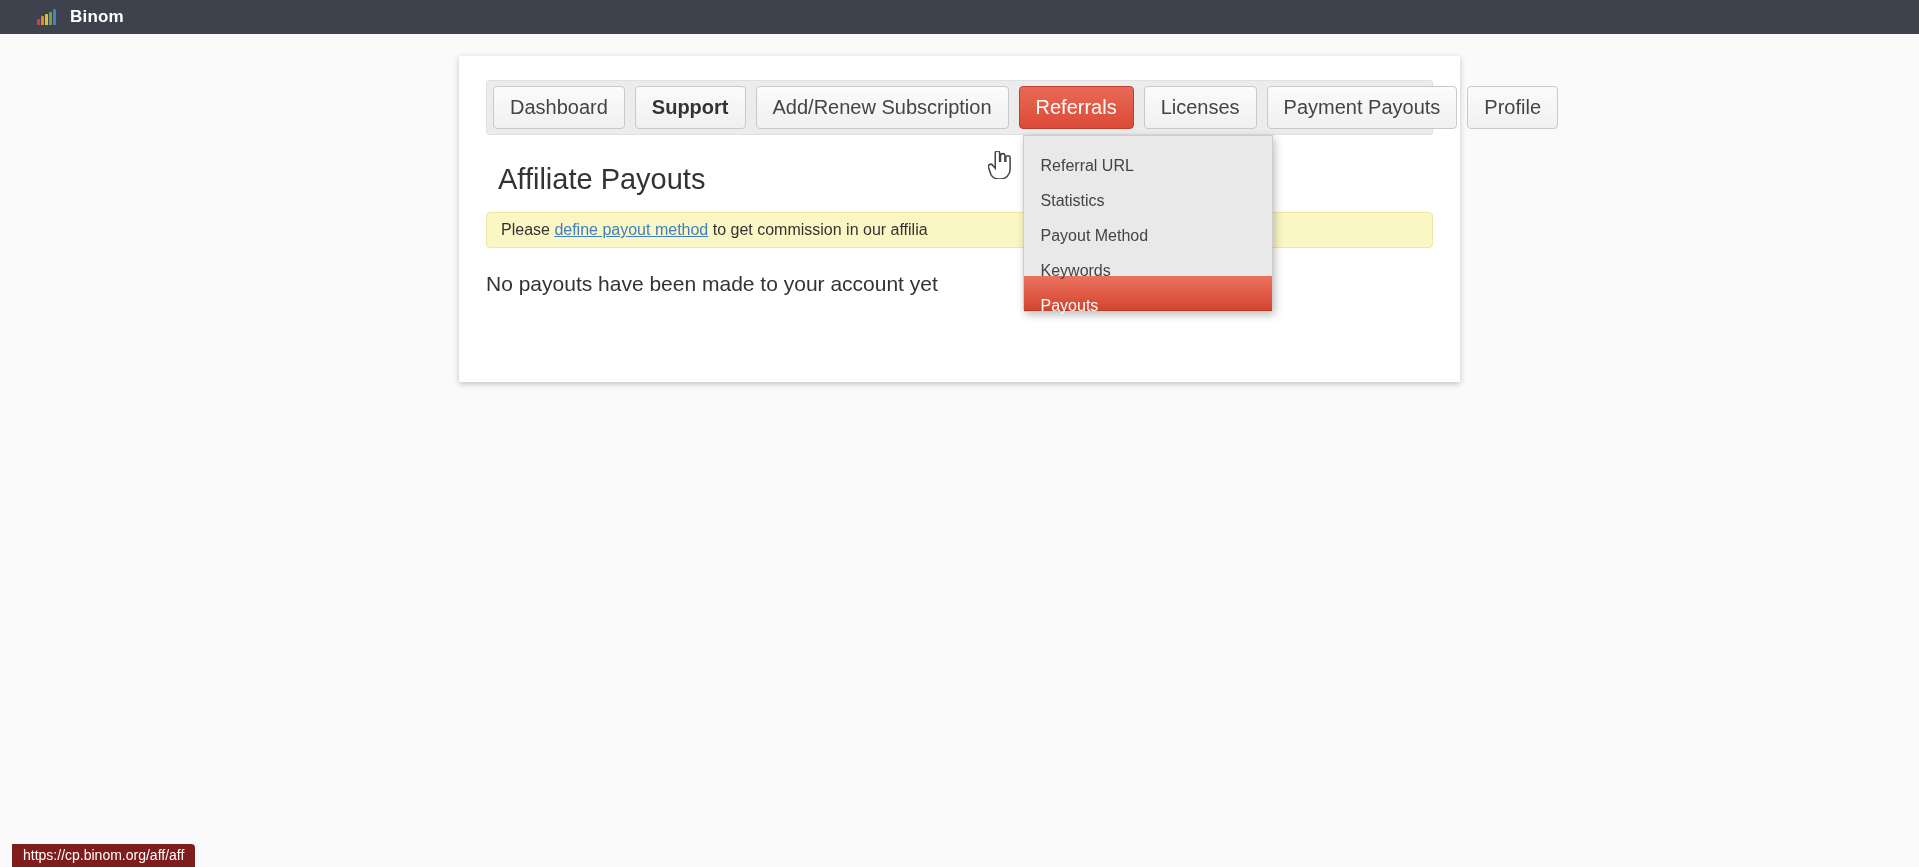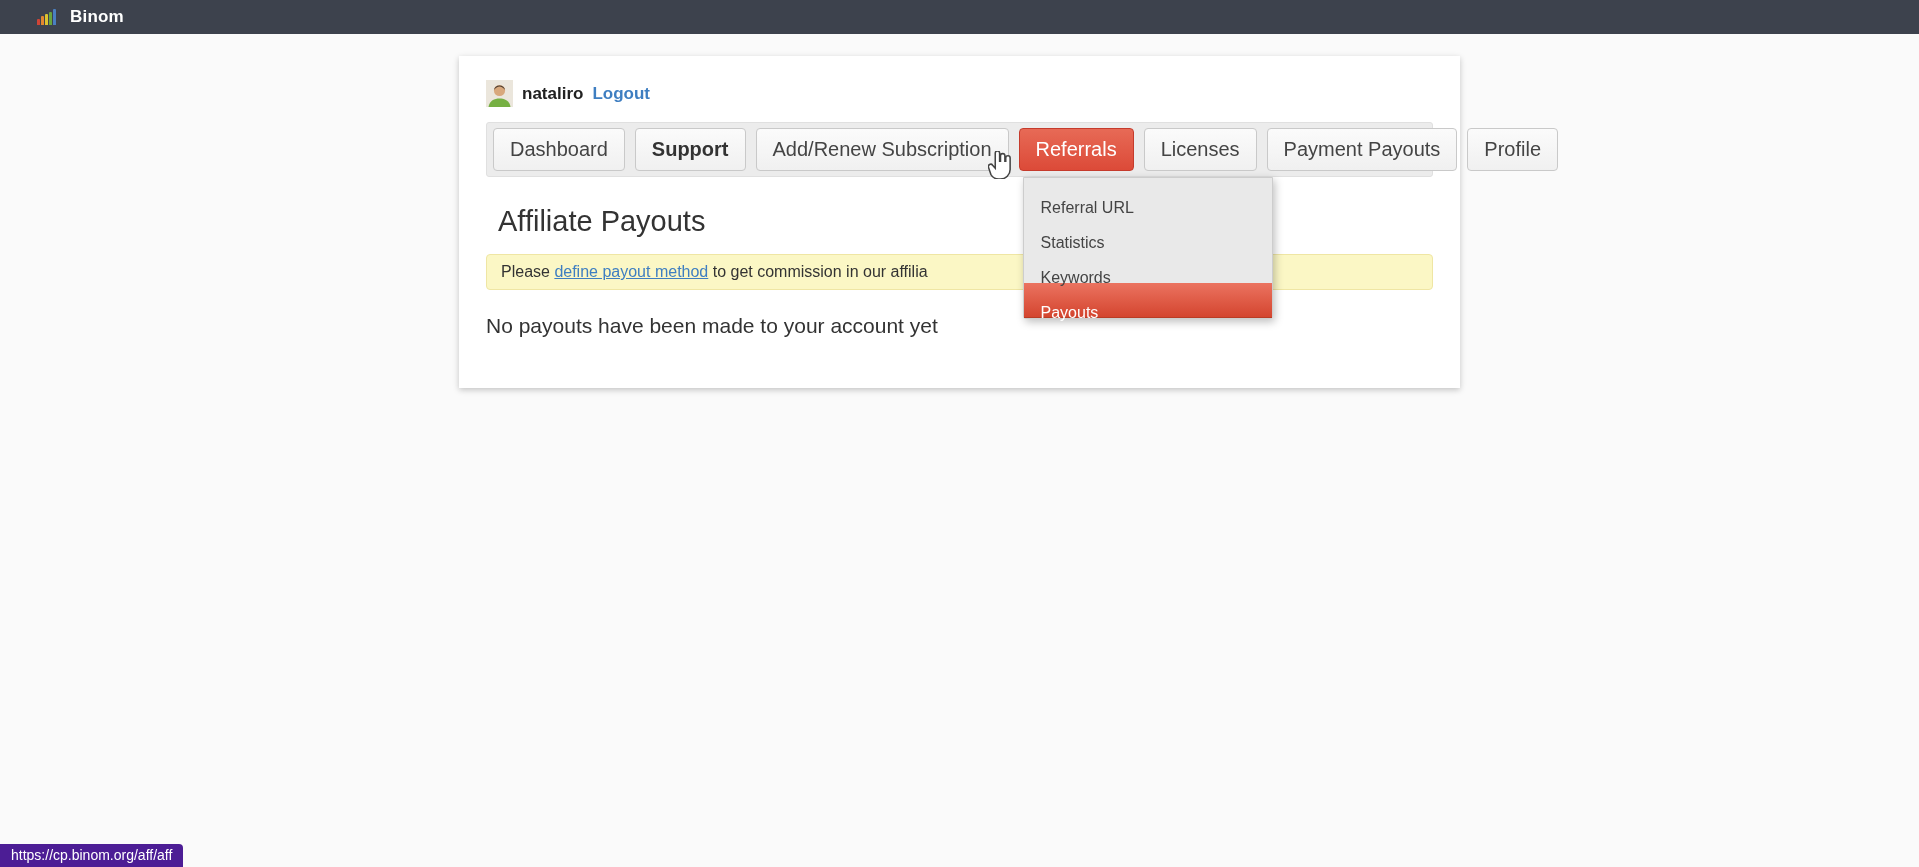--- a/index.html
+++ b/index.html
@@ -103,22 +103,22 @@
     font-size: 16px; color: #333333;
   }
   .notice a { color: #3e7ec1; text-decoration: underline; cursor: pointer; }
   .empty-msg { margin-top: 24px; font-size: 21px; color: #333333; }
 
   
   .cursor { position: absolute; left: 988px; top: 151px; z-index: 40; pointer-events: none; }
 
   
   .statusbar {
-    position: absolute; left: 0; bottom: 0;
-    background: #4c1d95;
+    position: absolute; left: 12px; bottom: 0;
+    background: #7f1d1d;
     color: #ffffff;
     font-size: 14px;
     padding: 3px 11px 4px;
     border-top-right-radius: 4px;
     z-index: 50;
   }
 </style>
 </head>
 <body>
 
@@ -128,39 +128,30 @@
       <i class="lb2"></i>
       <i class="lb3"></i>
       <i class="lb4"></i>
       <i class="lb5"></i>
   </span>
   <span class="brand">Binom</span>
 </div>
 
 <div class="card">
 
-  <div class="user-row">
-    <svg class="avatar" viewBox="0 0 27 27">
-      <rect width="27" height="27" fill="#ebe6dc"></rect>
-      <circle cx="13.5" cy="10.5" r="5.6" fill="#d8a87c"></circle>
-      <path d="M8 10 a5.6 5.6 0 0 1 11 0 q-2.5 -3.5 -5.5 -3.5 q-3 0 -5.5 3.5 z" fill="#4a3b2f"></path>
-      <path d="M2.5 27 c1 -6.5 6 -8.5 11 -8.5 s10 2 11 8.5 z" fill="#76b043"></path>
-    </svg>
-    <span class="username">nataliro</span>
-    <a class="logout-link">Logout</a>
-  </div>
 
   <div class="navbar">
 
   <div class="nav-item-wrap"><button class="nav-btn">Dashboard</button></div>
       <div class="nav-item-wrap"><button class="nav-btn bold">Support</button></div>
       <div class="nav-item-wrap"><button class="nav-btn">Add/Renew Subscription</button></div>
       <div class="nav-item-wrap"><button class="nav-btn active">Referrals</button><div class="dropdown">
           <div class="dd-item">Referral URL</div>
           <div class="dd-item">Statistics</div>
+          <div class="dd-item">Payout Method</div>
           <div class="dd-item">Keywords</div>
           <div class="dd-item active">Payouts</div>
         </div></div>
       <div class="nav-item-wrap"><button class="nav-btn">Licenses</button></div>
       <div class="nav-item-wrap"><button class="nav-btn">Payment Payouts</button></div>
       <div class="nav-item-wrap"><button class="nav-btn">Profile</button></div>
     </div>
 
   <h1 class="page-title">Affiliate Payouts</h1>
 

